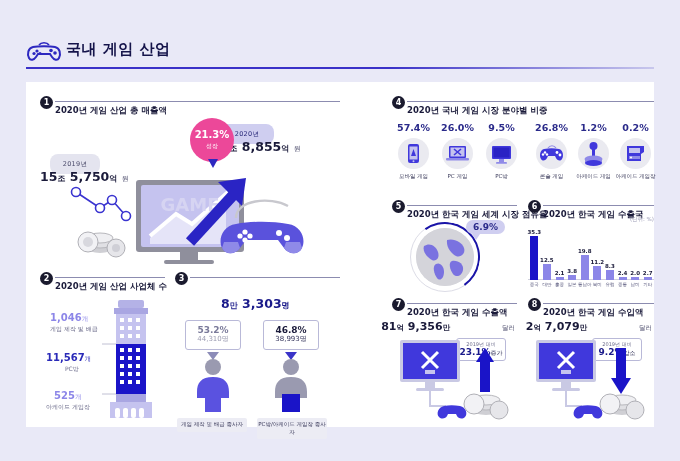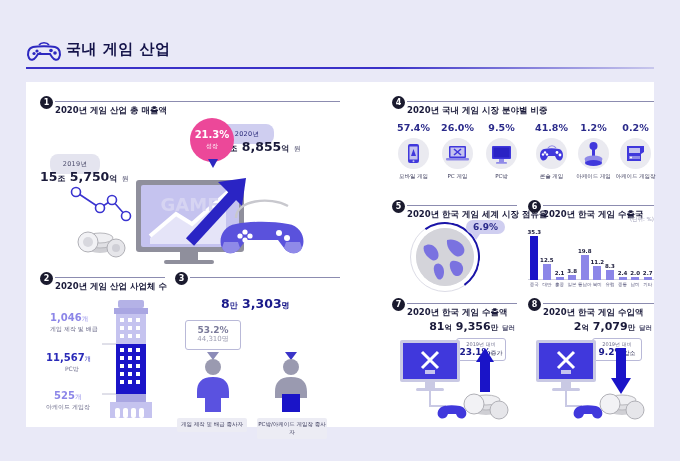--- a/index.html
+++ b/index.html
@@ -100,21 +100,21 @@
   .bar-val { position: absolute; bottom: 100%; left: 50%; transform: translateX(-50%);
              font-size: 5.5px; font-weight: bold; color: #1a1a3a; margin-bottom: 1px; white-space: nowrap; }
   .bar-cat { position: absolute; top: 100%; left: 50%; transform: translateX(-50%);
              font-size: 4.5px; color: #55557a; margin-top: 2px; white-space: nowrap; }
 
   
   #s7 { left: 392px; top: 298px; width: 125px; height: 125px; }
   #s8 { left: 528px; top: 298px; width: 126px; height: 125px; }
   .amt { position: absolute; font-size: 11px; font-weight: bold; color: #1a1a3a; white-space: nowrap; }
   .amt .sm { font-size: 7.5px; }
-  .amt .u { font-size: 6.5px; font-weight: bold; color: #4b4b6b; }
+  .amt .u { font-size: 6.5px; font-weight: normal; color: #4b4b6b; margin-left: 48px; }
   .chgbox { position: absolute; border: 1px solid #b9b9d8; border-radius: 3px; background: #fff;
             width: 50px; padding: 2px 0; text-align: center; }
   .chgbox .t { font-size: 5px; color: #6b6b8a; }
   .chgbox .v { font-size: 9px; font-weight: bold; color: #1a1a8a; }
   .chgbox .v .s { font-size: 6px; font-weight: normal; color: #33335a; }
 </style>
 </head>
 <body>
 
 <div id="page">
@@ -299,20 +299,24 @@
       <path d="M8 10 L2 2 L14 2 Z" fill="#8c8cb8"></path>
     </svg>
     <svg style="position:absolute;left:16px;top:86px;" width="44" height="56" viewBox="0 0 44 56">
       <circle cx="22" cy="9" r="8" fill="#9a9ab0"></circle>
       <path d="M22 19 C10 19 6 25 6 34 L6 40 L14 40 L14 54 L30 54 L30 40 L38 40 L38 34 C38 25 34 19 22 19 Z" fill="#5a52e0"></path>
       <rect x="14" y="40" width="7" height="14" fill="#5a52e0"></rect>
       <rect x="23" y="40" width="7" height="14" fill="#5a52e0"></rect>
     </svg>
     <div class="cap3" style="left:2px; top:146px;">게임 제작 및 배급 종사자</div>
 
+    <div class="box3" style="left:88px; top:48px;">
+      <span class="p" style="color:#1a1a3a;">46.8%</span>
+      <span class="n" style="color:#33335a;">38,993명</span>
+    </div>
     <svg style="position:absolute;left:108px;top:78px;" width="16" height="10">
       <path d="M8 10 L2 2 L14 2 Z" fill="#3a34c8"></path>
     </svg>
     <svg style="position:absolute;left:94px;top:86px;" width="44" height="56" viewBox="0 0 44 56">
       <circle cx="22" cy="9" r="8" fill="#9a9ab0"></circle>
       <path d="M22 19 C10 19 6 25 6 34 L6 40 L14 40 L14 54 L30 54 L30 40 L38 40 L38 34 C38 25 34 19 22 19 Z" fill="#9a9ab0"></path>
       <rect x="13" y="36" width="18" height="18" fill="#1a14c8"></rect>
       <rect x="13" y="36" width="8" height="18" fill="#1a14c8"></rect>
       <rect x="23" y="36" width="8" height="18" fill="#1a14c8"></rect>
     </svg>
@@ -359,21 +363,21 @@
           <rect x="6" y="8" width="19" height="13" rx="1" fill="#4038dc"></rect>
           <rect x="7.5" y="9.5" width="16" height="10" fill="#2a22c4"></rect>
           <rect x="13" y="21" width="5" height="3" fill="#8f8ae8"></rect>
           <rect x="10" y="24" width="11" height="1.8" rx=".9" fill="#8f8ae8"></rect>
         </svg>
       </div>
       <div class="nm">PC방</div>
     </div>
 
     <div class="cat" style="left:138px; top:26px;">
-      <div class="pct">41.8%</div>
+      <div class="pct">26.8%</div>
       <div class="circ">
         <svg width="31" height="31" viewBox="0 0 31 31">
           <path d="M8 11 C4 12 3 18 5 21 C7 24 10 22 11 20 L12 18 L19 18 L20 20 C21 22 24 24 26 21 C28 18 27 12 23 11 C18 10 13 10 8 11 Z" fill="#4038dc"></path>
           <circle cx="9" cy="14.5" r="1.2" fill="#fff"></circle>
           <circle cx="7" cy="16.5" r="1.2" fill="#fff"></circle>
           <circle cx="11" cy="16.5" r="1.2" fill="#fff"></circle>
           <circle cx="21" cy="14.5" r="1.4" fill="#fff"></circle>
           <circle cx="24" cy="17" r="1.4" fill="#fff"></circle>
           <path d="M12 10 C14 7 18 7 20 10" stroke="#8f8ae8" stroke-width="1.2" fill="none"></path>
         </svg>

